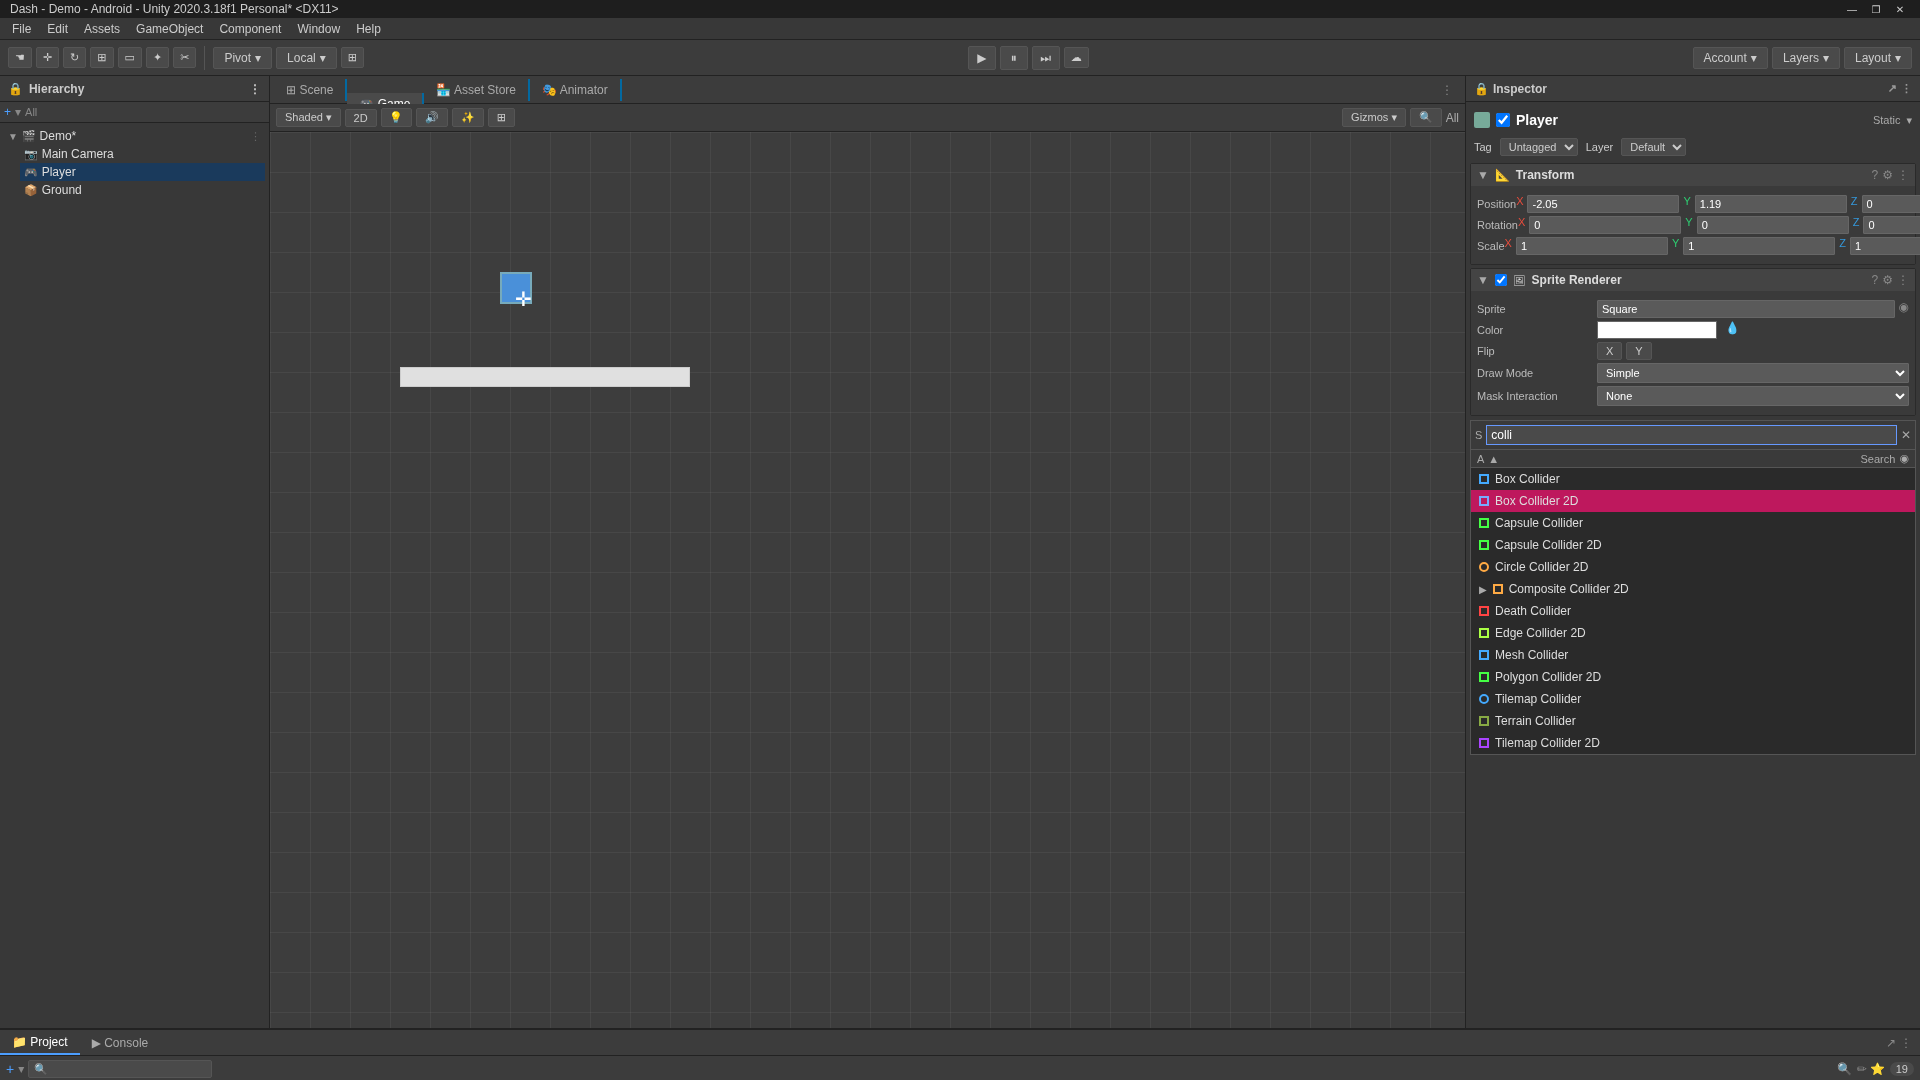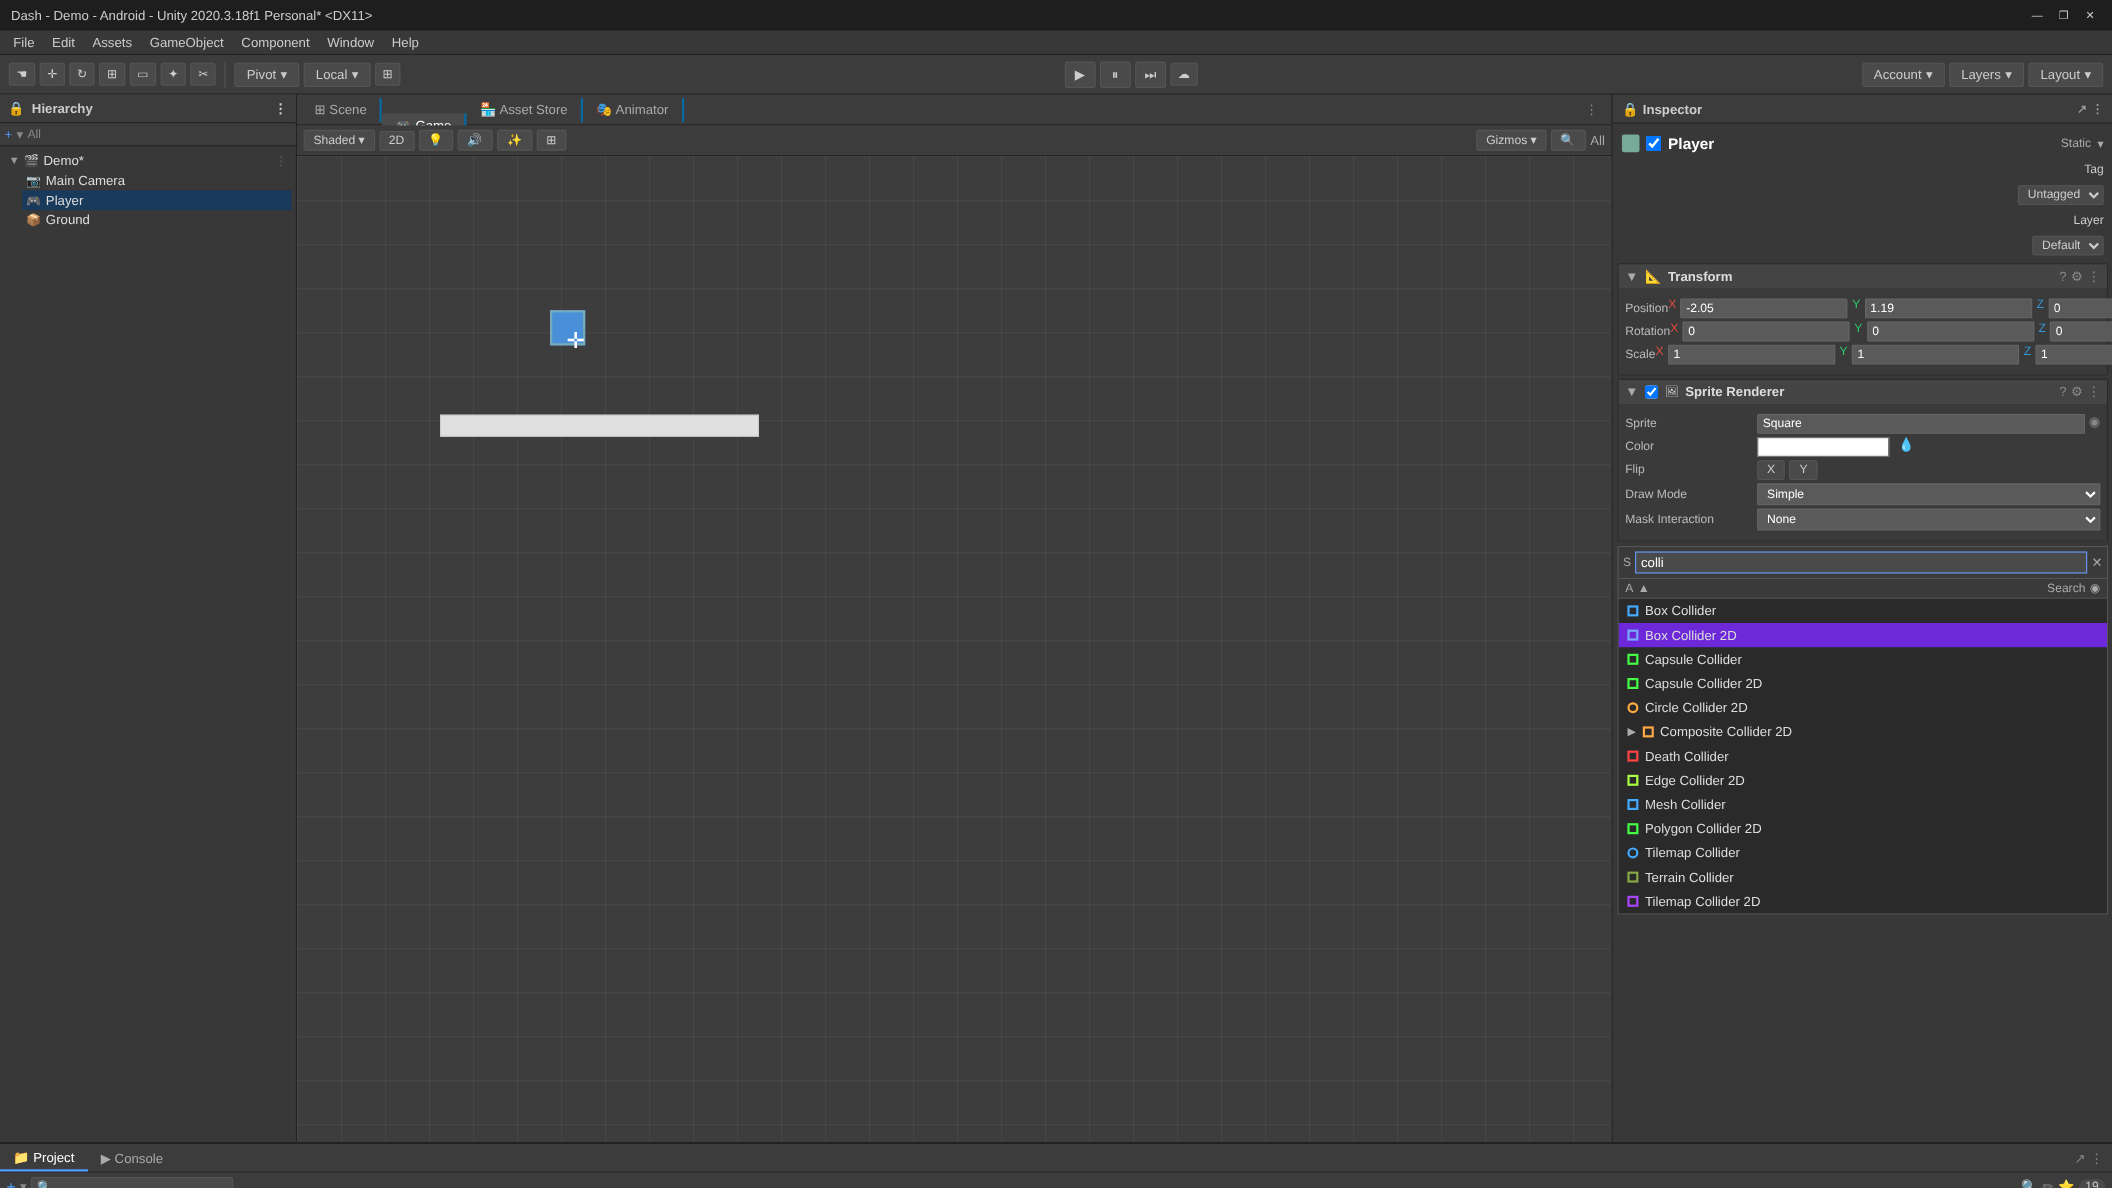--- a/index.html
+++ b/index.html
@@ -1,19 +1,19 @@
 <!DOCTYPE html>
 <html><head>
   <meta charset="utf-8">
   <style>
     * { box-sizing: border-box; margin: 0; padding: 0; }
     body { font-family: 'Segoe UI', Arial, sans-serif; font-size: 12px; background: #3c3c3c; color: #ddd; overflow: hidden; width: 1920px; height: 1080px; }
 
     
-    #title-bar { background: #1e1e1e; height: 28px; display: flex; align-items: center; padding: 0 10px; color: #ccc; font-size: 12px; }
+    #title-bar { background: #1e1e1e; height: 18px; display: flex; align-items: center; padding: 0 10px; color: #ccc; font-size: 12px; }
     #title-bar .title { flex: 1; }
     #title-bar .win-controls { display: flex; gap: 4px; }
     #title-bar .win-btn { width: 20px; height: 20px; display: flex; align-items: center; justify-content: center; cursor: pointer; color: #ccc; font-size: 10px; }
 
     
     #menu-bar { background: #383838; height: 22px; display: flex; align-items: center; padding: 0 4px; border-bottom: 1px solid #222; }
     .menu-item { padding: 2px 8px; cursor: pointer; color: #ccc; font-size: 12px; }
 
     
     #toolbar { background: #3c3c3c; height: 36px; display: flex; align-items: center; padding: 0 8px; border-bottom: 1px solid #222; gap: 4px; }
@@ -56,38 +56,38 @@
     .move-handle { position: absolute; top: 155px; left: 245px; color: #fff; font-size: 20px; }
 
     
     #inspector { width: 455px; background: #383838; border-left: 1px solid #222; display: flex; flex-direction: column; overflow-y: auto; }
     .inspector-header { background: #3c3c3c; height: 26px; display: flex; align-items: center; padding: 0 8px; border-bottom: 1px solid #222; font-size: 12px; font-weight: bold; color: #ccc; }
     .inspector-content { padding: 4px; }
     .go-header { display: flex; align-items: center; padding: 6px 4px; gap: 6px; background: #383838; }
     .go-name { font-size: 14px; font-weight: bold; color: #fff; }
     .go-checkbox { width: 14px; height: 14px; }
     .go-static { color: #aaa; font-size: 11px; margin-left: auto; }
-    .tag-layer-row { display: flex; align-items: flex-end; gap: 8px; padding: 4px 4px; font-size: 11px; color: #ccc; flex-direction: column; }
+    .tag-layer-row { display: flex; align-items: center; gap: 8px; padding: 4px 4px; font-size: 11px; color: #ccc; }
     .tag-dropdown { background: #4a4a4a; border: 1px solid #555; color: #ccc; padding: 1px 4px; font-size: 11px; border-radius: 2px; }
 
     
     .component { border: 1px solid #2a2a2a; margin: 3px 0; border-radius: 2px; }
     .component-header { background: #444; display: flex; align-items: center; padding: 4px 6px; gap: 6px; cursor: pointer; }
     .component-title { font-weight: bold; color: #ddd; font-size: 12px; }
     .component-body { padding: 6px; background: #3a3a3a; }
     .prop-row { display: flex; align-items: center; margin: 3px 0; }
     .prop-label { width: 120px; color: #bbb; font-size: 11px; }
     .prop-value { flex: 1; display: flex; gap: 4px; }
     .prop-field { background: #5a5a5a; border: 1px solid #666; color: #fff; padding: 2px 4px; font-size: 11px; flex: 1; border-radius: 1px; }
     .prop-axis { color: #aaa; font-size: 11px; }
     .prop-dropdown { background: #5a5a5a; border: 1px solid #666; color: #fff; padding: 2px 4px; font-size: 11px; flex: 1; border-radius: 1px; }
     .color-swatch { width: 120px; height: 18px; background: #fff; border: 1px solid #666; }
     .search-input { background: #4a4a4a; border: 1px solid #6699ff; color: #fff; padding: 2px 4px; font-size: 12px; flex: 1; }
     .search-list-item { padding: 4px 8px; cursor: pointer; display: flex; align-items: center; gap: 6px; font-size: 12px; color: #ddd; }
-    .search-list-item.selected { background: #6d28d9; }
+    .search-list-item.selected { background: #be185d; }
 
     
     #bottom { height: 350px; display: flex; border-top: 2px solid #222; }
     #project { flex: 1; background: #383838; display: flex; flex-direction: column; }
     #project-tabs { background: #3c3c3c; height: 26px; display: flex; align-items: center; border-bottom: 1px solid #222; }
     .proj-tab { padding: 4px 12px; cursor: pointer; font-size: 12px; color: #aaa; }
     .proj-tab.active { color: #fff; border-bottom: 2px solid #4c9eff; }
     #project-toolbar { background: #3c3c3c; height: 26px; display: flex; align-items: center; padding: 0 6px; border-bottom: 1px solid #222; gap: 4px; }
     .search-input-proj { background: #4a4a4a; border: 1px solid #555; color: #ccc; padding: 2px 20px; font-size: 11px; flex: 1; border-radius: 2px; }
     .icon-camera { color: #9ad; }

